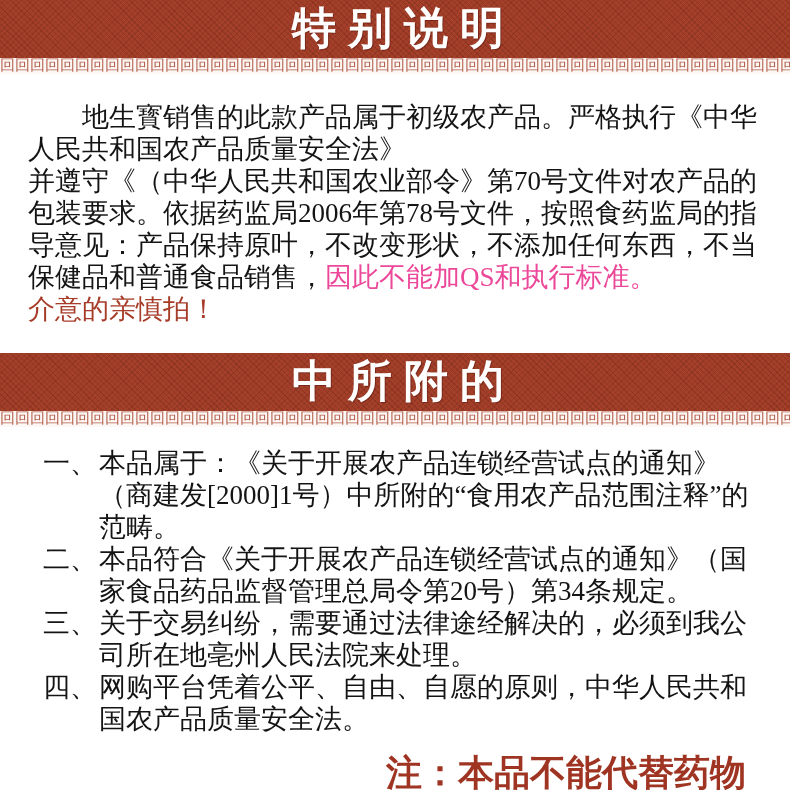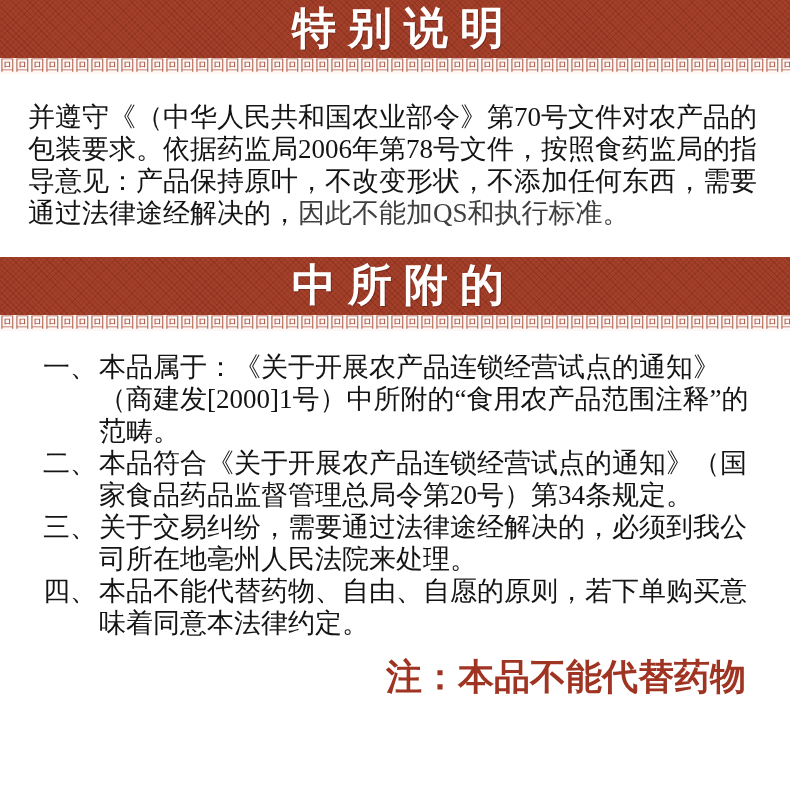--- a/index.html
+++ b/index.html
@@ -51,21 +51,21 @@
     user-select: none;
   }
   
   .notes {
     padding: 27px 26px 0 28px;
     font-size: 27px;
     line-height: 32px;
   }
   .notes p { margin: 0; }
   .p-indent { text-indent: 2em; }
-  .red-inline { color: #404040; }
+  .red-inline { color: #ec4899; }
   .red-line  { color: #a63c28; }
   
   .banner-legal { margin-top: 28px; }
   .legal-list {
     list-style: none;
     margin: 0;
     padding: 20px 38px 0 43px;
     font-size: 27px;
     line-height: 32px;
   }
@@ -86,21 +86,23 @@
 </style>
 </head>
 <body>
 
 <div class="banner">
   <h1 class="banner-title">特别说明</h1>
 </div>
 <div class="meander">回回回回回回回回回回回回回回回回回回回回回回回回回回回回回回回回回回回回回回回回回回回回回回回回回回回回回回回回</div>
 
 <div class="notes">
-  <p><span>并遵守《（中华人民共和国农业部令》第70号文件对农产品的包装要求。依据药监局2006年第78号文件，按照食药监局的指导意见：产品保持原叶，不改变形状，不添加任何东西，需要通过法律途经解决的，</span><span class="red-inline">因此不能加QS和执行标准。</span></p>
+  <p class="p-indent">地生寳销售的此款产品属于初级农产品。严格执行《中华人民共和国农产品质量安全法》</p>
+  <p><span>并遵守《（中华人民共和国农业部令》第70号文件对农产品的包装要求。依据药监局2006年第78号文件，按照食药监局的指导意见：产品保持原叶，不改变形状，不添加任何东西，不当保健品和普通食品销售，</span><span class="red-inline">因此不能加QS和执行标准。</span></p>
+  <p class="red-line">介意的亲慎拍！</p>
 </div>
 
 <div class="banner banner-legal">
   <h1 class="banner-title">中所附的</h1>
 </div>
 <div class="meander">回回回回回回回回回回回回回回回回回回回回回回回回回回回回回回回回回回回回回回回回回回回回回回回回回回回回回回回回</div>
 
 <ul class="legal-list">
   <li class="legal-item">
     <span class="legal-marker">一、</span>
@@ -109,17 +111,17 @@
   <li class="legal-item">
     <span class="legal-marker">二、</span>
     <span class="legal-text">本品符合《关于开展农产品连锁经营试点的通知》（国家食品药品监督管理总局令第20号）第34条规定。</span>
   </li>
   <li class="legal-item">
     <span class="legal-marker">三、</span>
     <span class="legal-text">关于交易纠纷，需要通过法律途经解决的，必须到我公司所在地亳州人民法院来处理。</span>
   </li>
   <li class="legal-item">
     <span class="legal-marker">四、</span>
-    <span class="legal-text">本品不能代替药物、自由、自愿的原则，若下单购买意味着同意本法律约定。</span>
+    <span class="legal-text">网购平台凭着公平、自由、自愿的原则，中华人民共和国农产品质量安全法。</span>
   </li>
 </ul>
 
 <div class="bottom-note">注：本品不能代替药物</div>
 
 </body></html>

